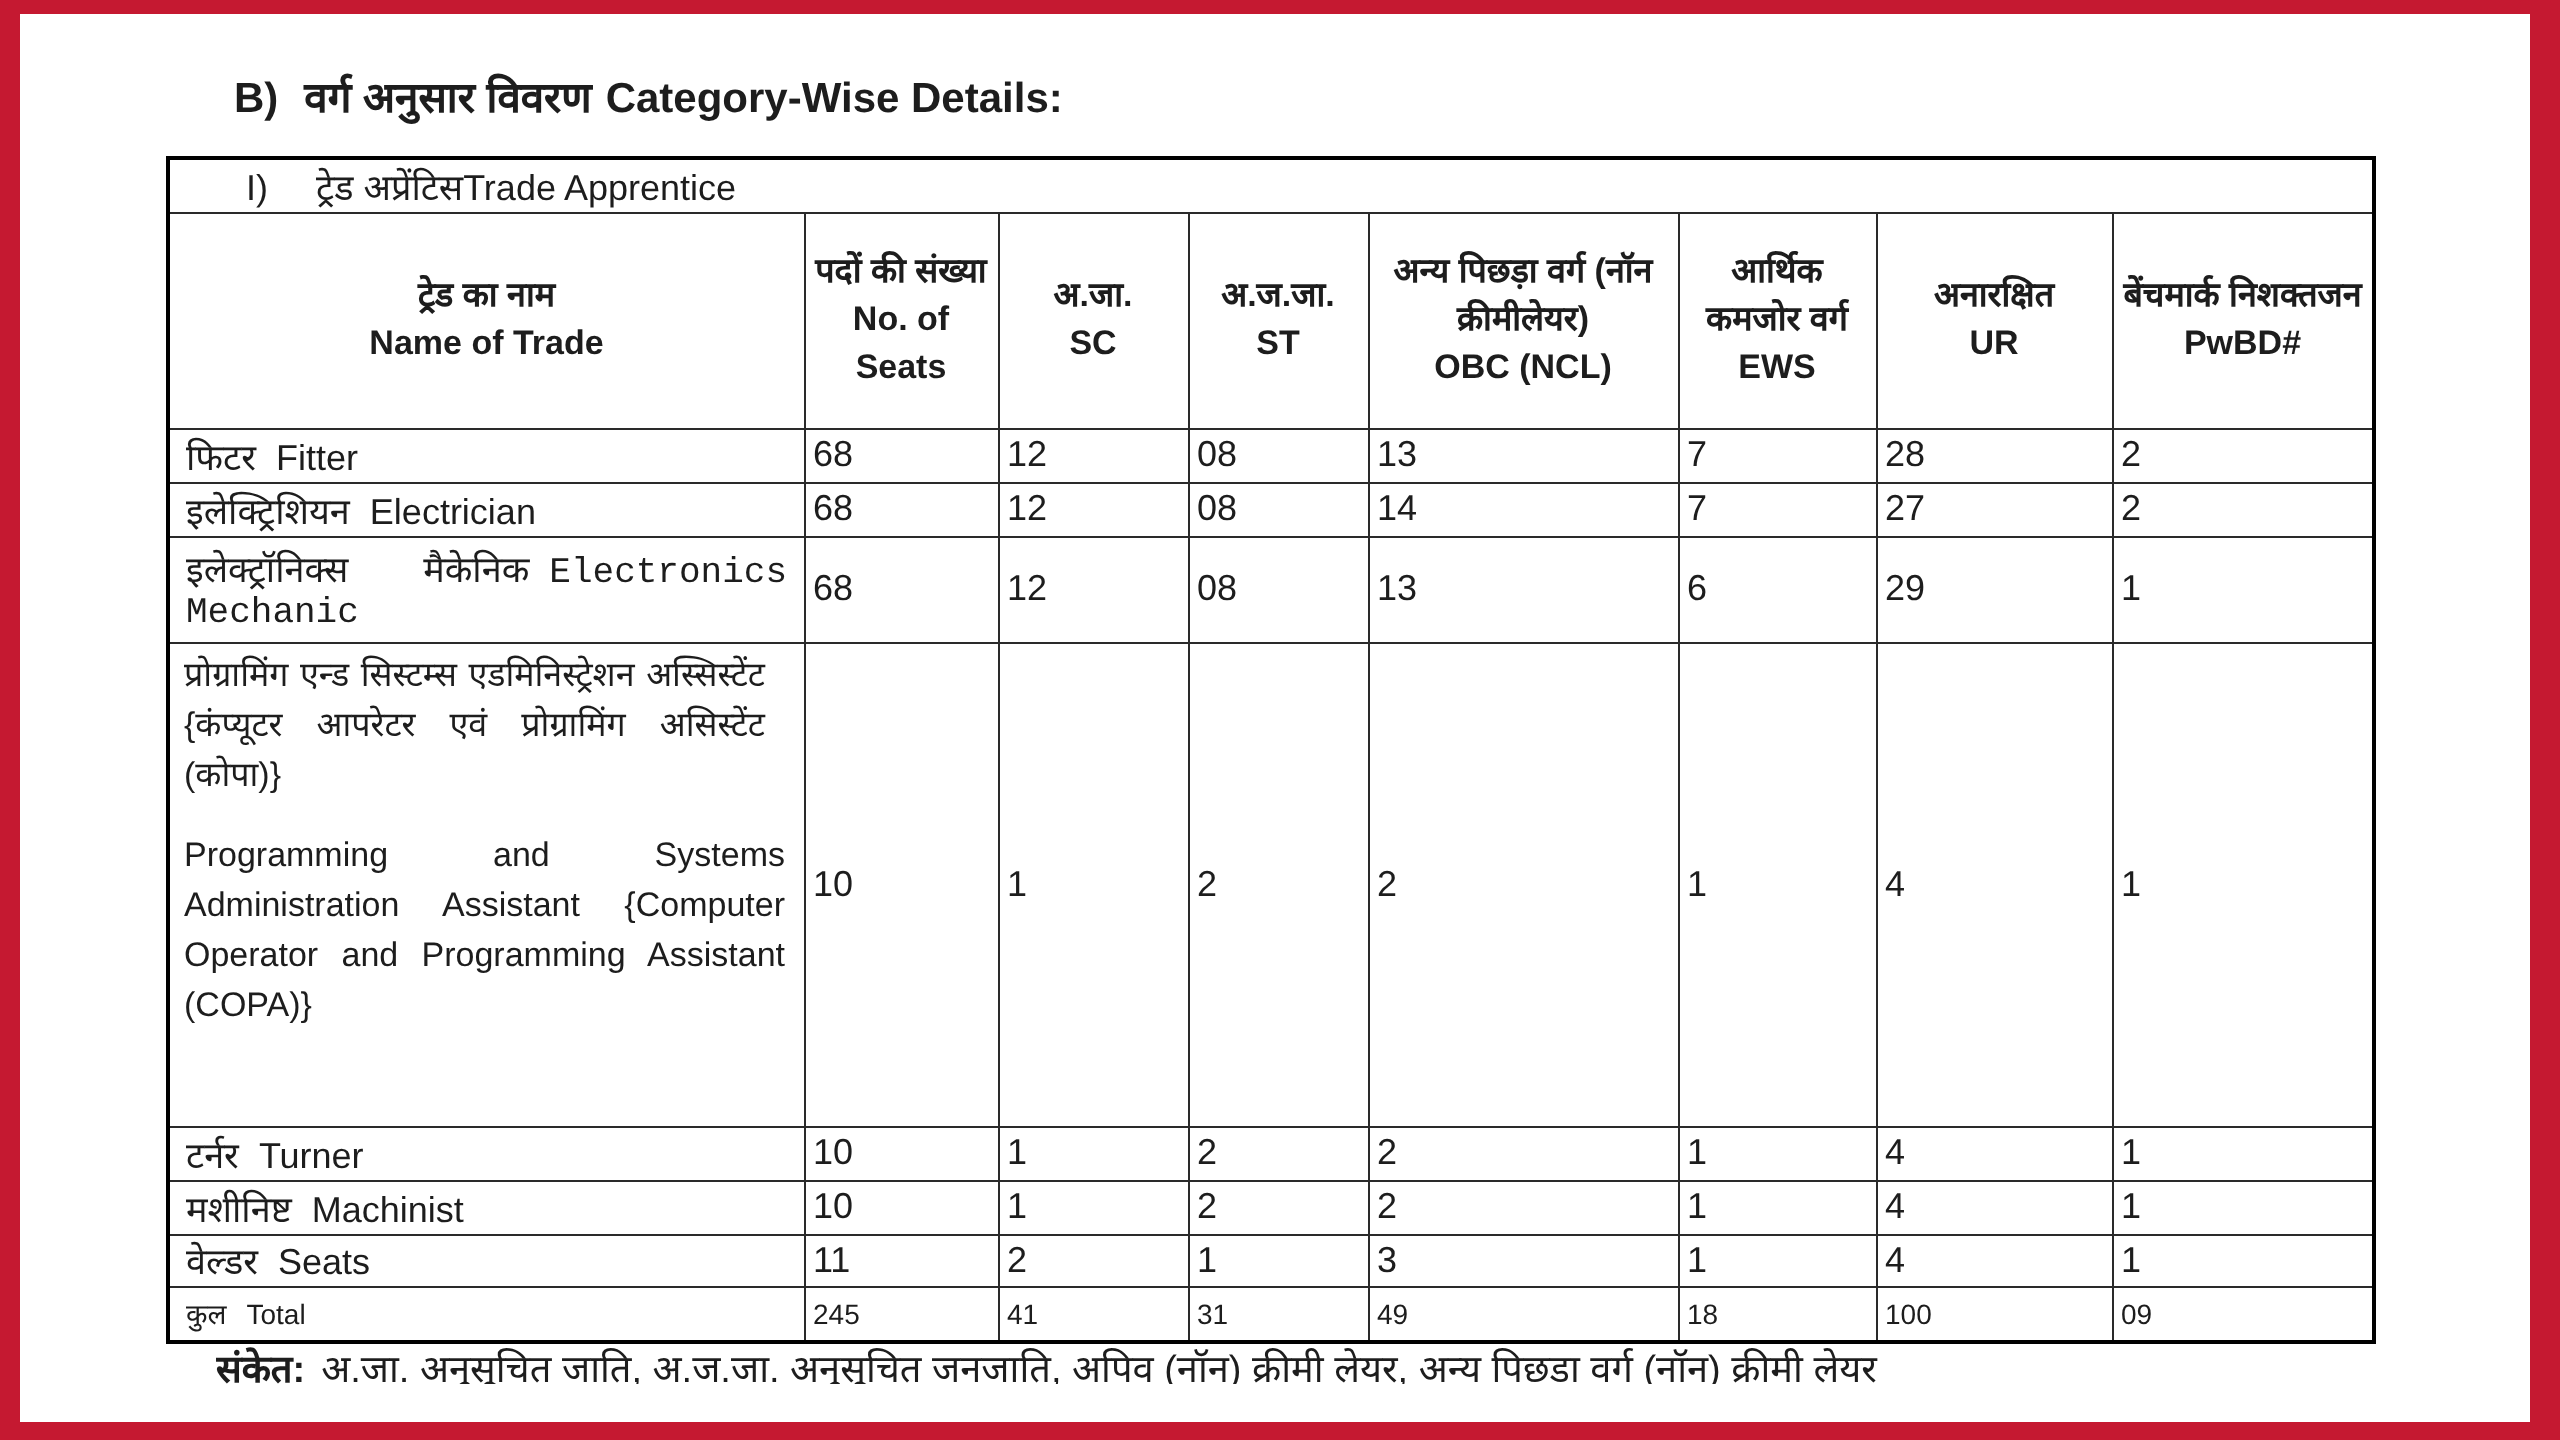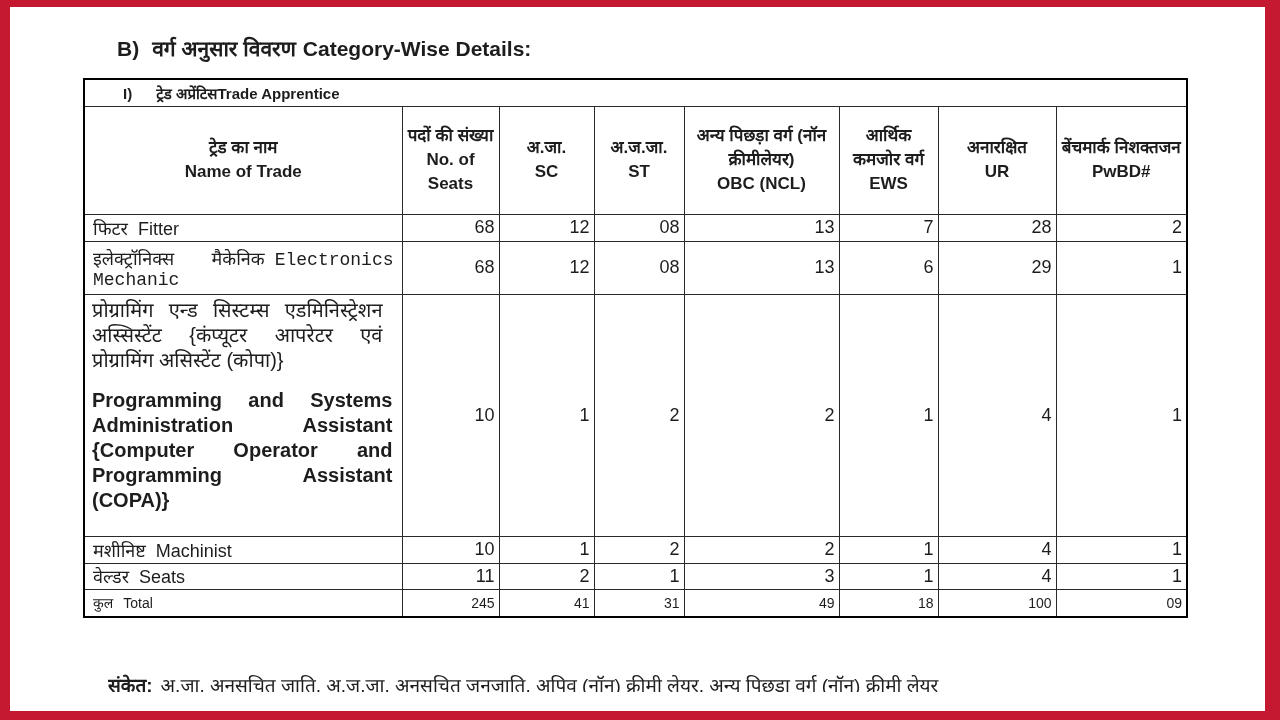--- a/index.html
+++ b/index.html
@@ -24,35 +24,35 @@
 
   table.main{
     position:absolute;left:83px;top:78px;width:1103px;
     border-collapse:collapse;table-layout:fixed;
     border:2px solid #000;
   }
   .main td,.main th{
     border:1.5px solid #2a2a2a;padding:0 4px;overflow:hidden;
   }
   tr.sub td{
-    font-weight:700;font-size:15px;text-align:left;padding-left:38px;
+    font-weight:400;font-size:18px;text-align:left;padding-left:38px;
   }
   tr.sub .idx{display:inline-block;margin-right:24px;}
   tr.hdr th{
     font-size:17px;font-weight:700;text-align:center;
     vertical-align:middle;line-height:24px;
   }
   tr.hdr .hi,tr.hdr .en{display:block;}
-  td.num{text-align:right;font-size:18px;vertical-align:middle;}
+  td.num{text-align:left;font-size:18px;vertical-align:middle;}
   td.trade{font-size:18px;text-align:left;padding-left:8px;vertical-align:middle;}
   td.trade .hi{margin-right:10px;}
   td.trade.j{text-align:justify;padding-right:8px;font-family:Liberation Mono, monospace;}
   td.copa{vertical-align:top;padding:3px 9px 0 7px;}
-  td.copa p{margin:0;text-align:justify;line-height:25px;font-size:20px;}
-  td.copa p.en{margin-top:15px;font-weight:bold;}
+  td.copa p{margin:0;text-align:justify;line-height:25px;font-size:17px;}
+  td.copa p.en{margin-top:15px;}
   tr.total td{font-weight:400;font-size:14px;}
   .footnote{
     position:absolute;left:84px;top:673px;width:1110px;height:19px;
     overflow:hidden;font-size:19px;line-height:26px;white-space:nowrap;margin-left:24px;
   }
   .footnote .lbl{font-weight:700;margin-right:8px;}
 </style>
 </head>
 <body>
 
@@ -118,20 +118,30 @@
     <td class="trade"><span class="hi">फिटर</span><span>Fitter</span></td>
     <td class="num">68</td>
     <td class="num">12</td>
     <td class="num">08</td>
     <td class="num">13</td>
     <td class="num">7</td>
     <td class="num">28</td>
     <td class="num">2</td>
   </tr>
 
+  <tr style="height:27px">
+    <td class="trade"><span class="hi">इलेक्ट्रिशियन</span><span>Electrician</span></td>
+    <td class="num">68</td>
+    <td class="num">12</td>
+    <td class="num">08</td>
+    <td class="num">14</td>
+    <td class="num">7</td>
+    <td class="num">27</td>
+    <td class="num">2</td>
+  </tr>
 
   <tr style="height:53px">
     <td class="trade j"><span class="hi">इलेक्ट्रॉनिक्स मैकेनिक</span><span>Electronics Mechanic</span></td>
     <td class="num">68</td>
     <td class="num">12</td>
     <td class="num">08</td>
     <td class="num">13</td>
     <td class="num">6</td>
     <td class="num">29</td>
     <td class="num">1</td>
@@ -144,20 +154,30 @@
     </td>
     <td class="num">10</td>
     <td class="num">1</td>
     <td class="num">2</td>
     <td class="num">2</td>
     <td class="num">1</td>
     <td class="num">4</td>
     <td class="num">1</td>
   </tr>
 
+  <tr style="height:27px">
+    <td class="trade"><span class="hi">टर्नर</span><span>Turner</span></td>
+    <td class="num">10</td>
+    <td class="num">1</td>
+    <td class="num">2</td>
+    <td class="num">2</td>
+    <td class="num">1</td>
+    <td class="num">4</td>
+    <td class="num">1</td>
+  </tr>
 
   <tr style="height:27px">
     <td class="trade"><span class="hi">मशीनिष्ट</span><span>Machinist</span></td>
     <td class="num">10</td>
     <td class="num">1</td>
     <td class="num">2</td>
     <td class="num">2</td>
     <td class="num">1</td>
     <td class="num">4</td>
     <td class="num">1</td>

